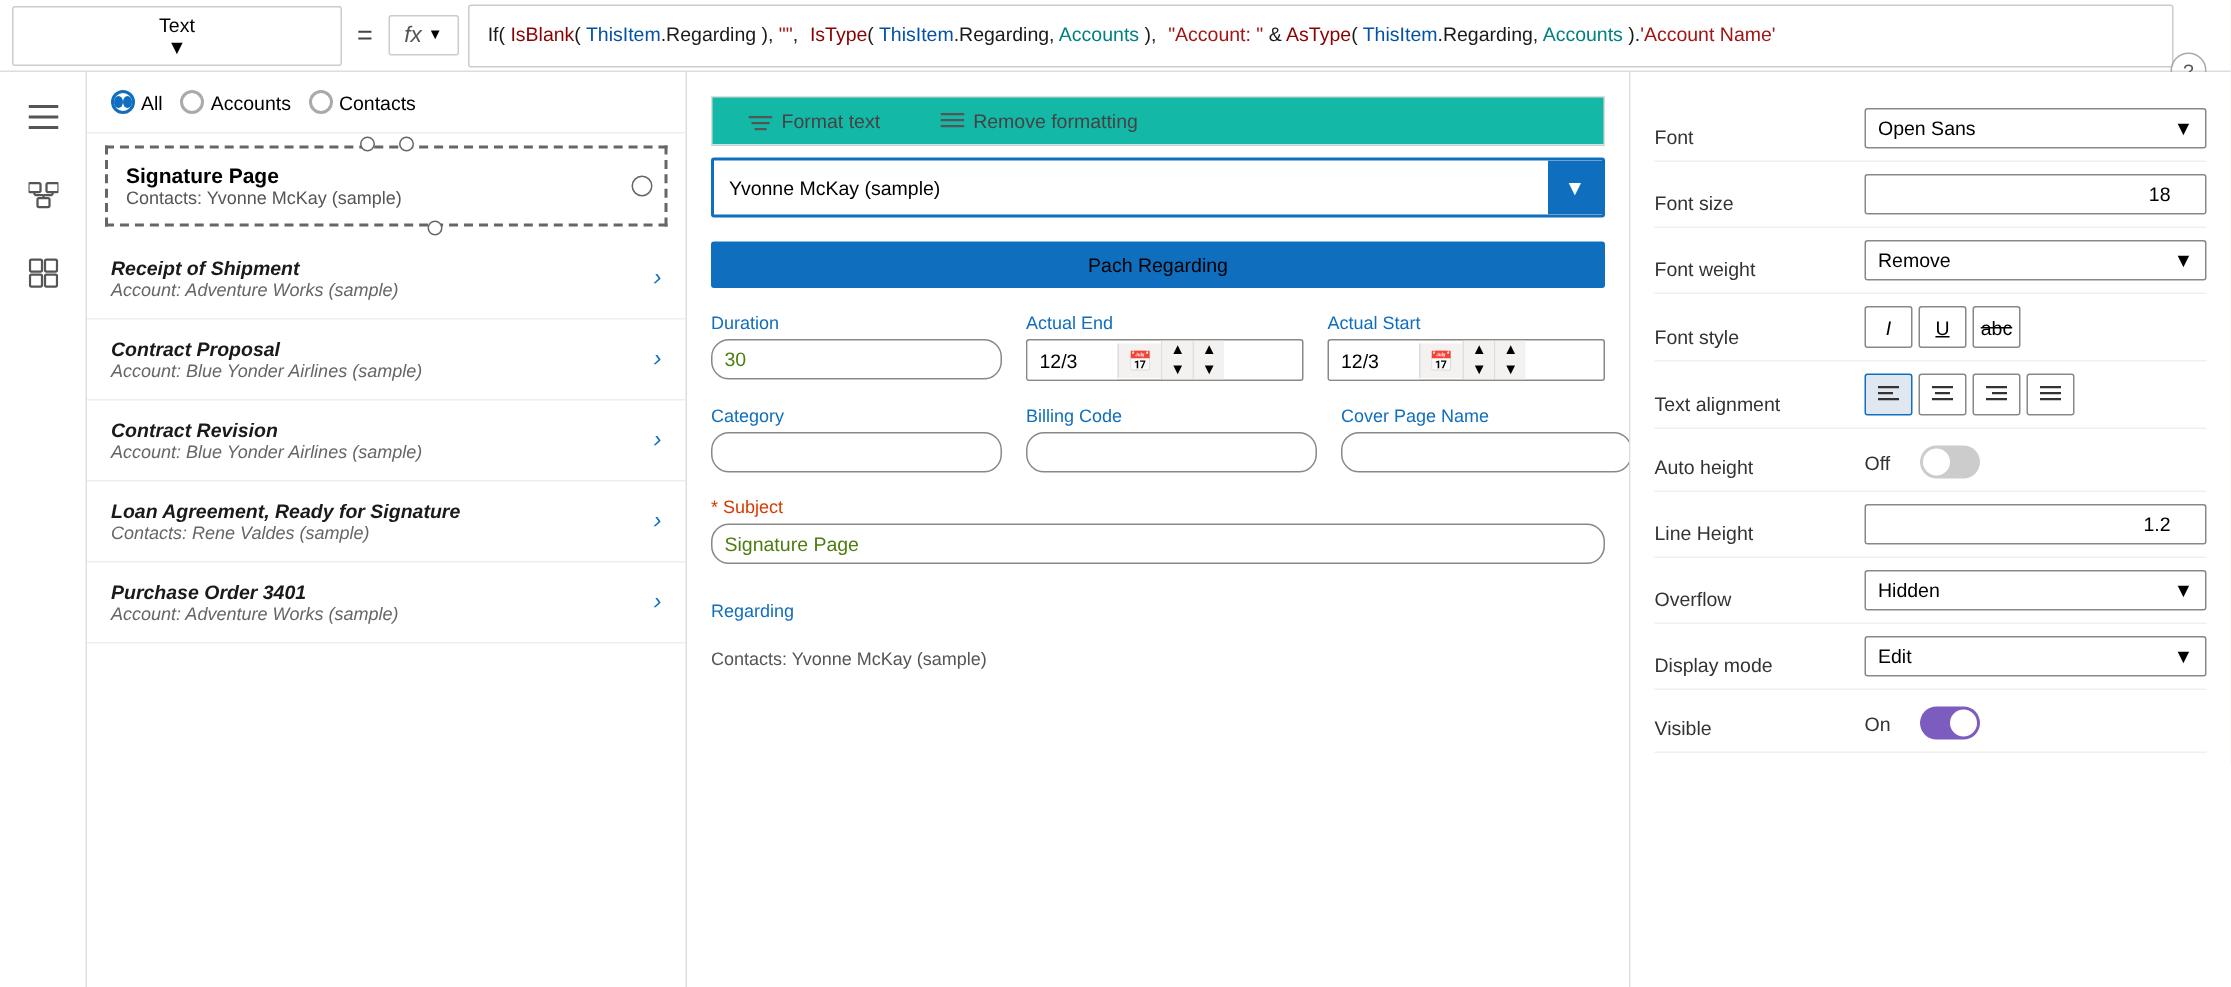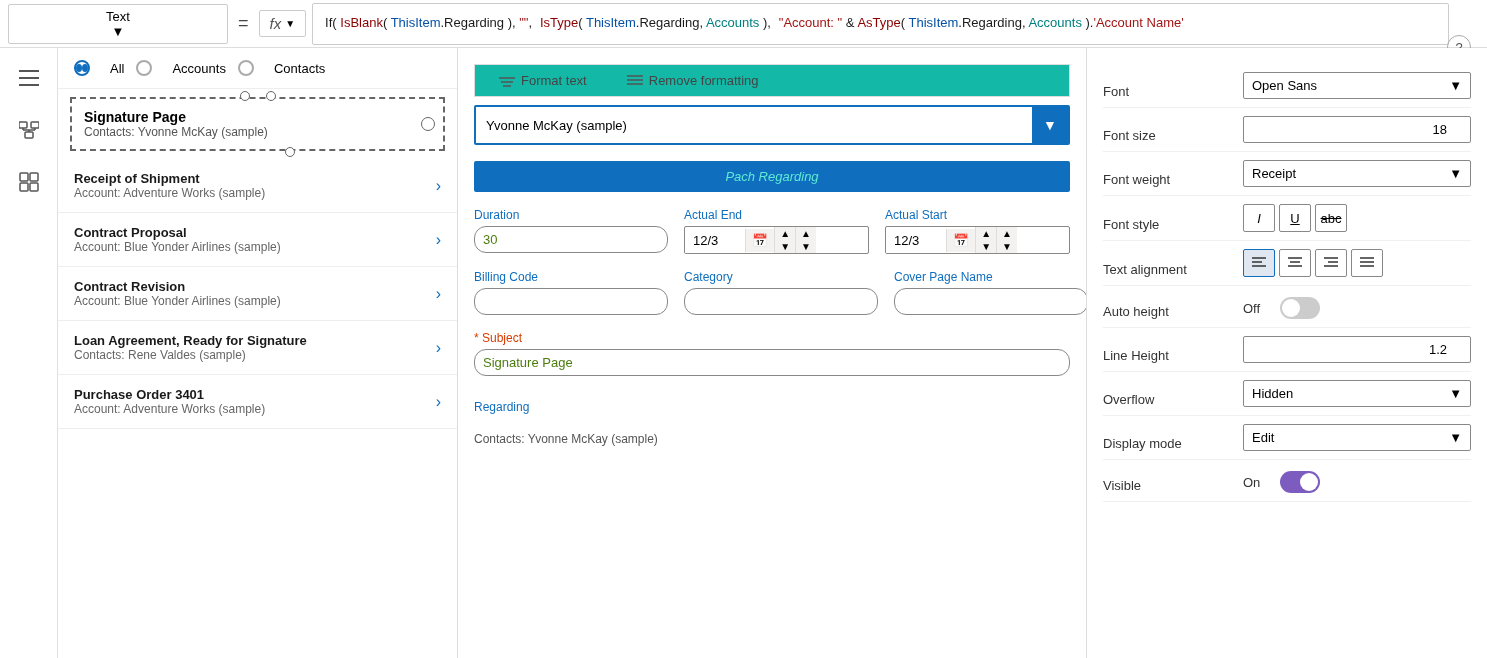--- a/index.html
+++ b/index.html
@@ -98,21 +98,21 @@
       border-bottom: 1px solid #eee;
     }
     .radio-group {
       display: flex;
       align-items: center;
       gap: 12px;
     }
     .radio-item {
       display: flex;
       align-items: center;
-      gap: 20px;
+      gap: 4px;
       cursor: pointer;
     }
     .radio-circle {
       width: 16px;
       height: 16px;
       border-radius: 50%;
       border: 2px solid #aaa;
       background: #fff;
       display: flex;
       align-items: center;
@@ -149,20 +149,21 @@
       overflow-y: auto;
       flex: 1;
     }
     .list-item {
       display: flex;
       align-items: center;
       padding: 12px 16px;
       border-bottom: 1px solid #eee;
       cursor: pointer;
       justify-content: space-between;
+      font-style: italic;
     }
     .list-item-content { flex: 1; }
     .list-item-title { font-weight: 600; font-size: 13px; color: #1a1a1a; }
     .list-item-sub { font-size: 12px; color: #666; }
     .list-item-arrow { color: #106ebe; font-size: 16px; }
 
     
     .middle-panel {
       flex: 1;
       background: #fff;
@@ -196,29 +197,28 @@
     .contact-select-row {
       display: flex;
       align-items: center;
       gap: 8px;
       margin-bottom: 16px;
     }
 
     
     .pach-btn {
       background: #106ebe;
-      color: #5eead4;
+      color: #000000;
       border: none;
       padding: 8px 16px;
       font-size: 13px;
       cursor: pointer;
       border-radius: 2px;
       width: 100%;
       margin-bottom: 16px;
-      font-style: italic;
     }
 
     
     .form-row {
       display: flex;
       gap: 16px;
       margin-bottom: 16px;
     }
     .form-field {
       flex: 1;
@@ -609,25 +609,25 @@
             <span>▲</span>
             <span>▼</span>
           </div>
         </div>
       </div>
     </div>
 
     
     <div class="form-row">
       <div class="form-field">
+        <span class="field-label">Category</span>
+        <input class="field-input" type="text" value="" style="">
+      </div>
+      <div class="form-field">
         <span class="field-label">Billing Code</span>
-        <input class="field-input" type="text" value="" style="">
-      </div>
-      <div class="form-field">
-        <span class="field-label">Category</span>
         <input class="field-input" type="text" value="" style="">
       </div>
       <div class="form-field">
         <span class="field-label">Cover Page Name</span>
         <input class="field-input" type="text" value="" style="">
       </div>
     </div>
 
     
     <div class="form-row" style="flex-direction:column;">
@@ -662,21 +662,21 @@
       <span class="prop-label">Font size</span>
       <div class="prop-value">
         <input class="prop-number-input" type="number" value="18" style="">
       </div>
     </div>
 
     <div class="prop-row">
       <span class="prop-label">Font weight</span>
       <div class="prop-value">
         <div class="prop-select">
-          <span>Receipt</span>
+          <span>Remove</span>
           <span>▼</span>
         </div>
       </div>
     </div>
 
     <div class="prop-row">
       <span class="prop-label">Font style</span>
       <div class="prop-value font-style-btns">
         <button class="font-style-btn">
             <i>I</i>

